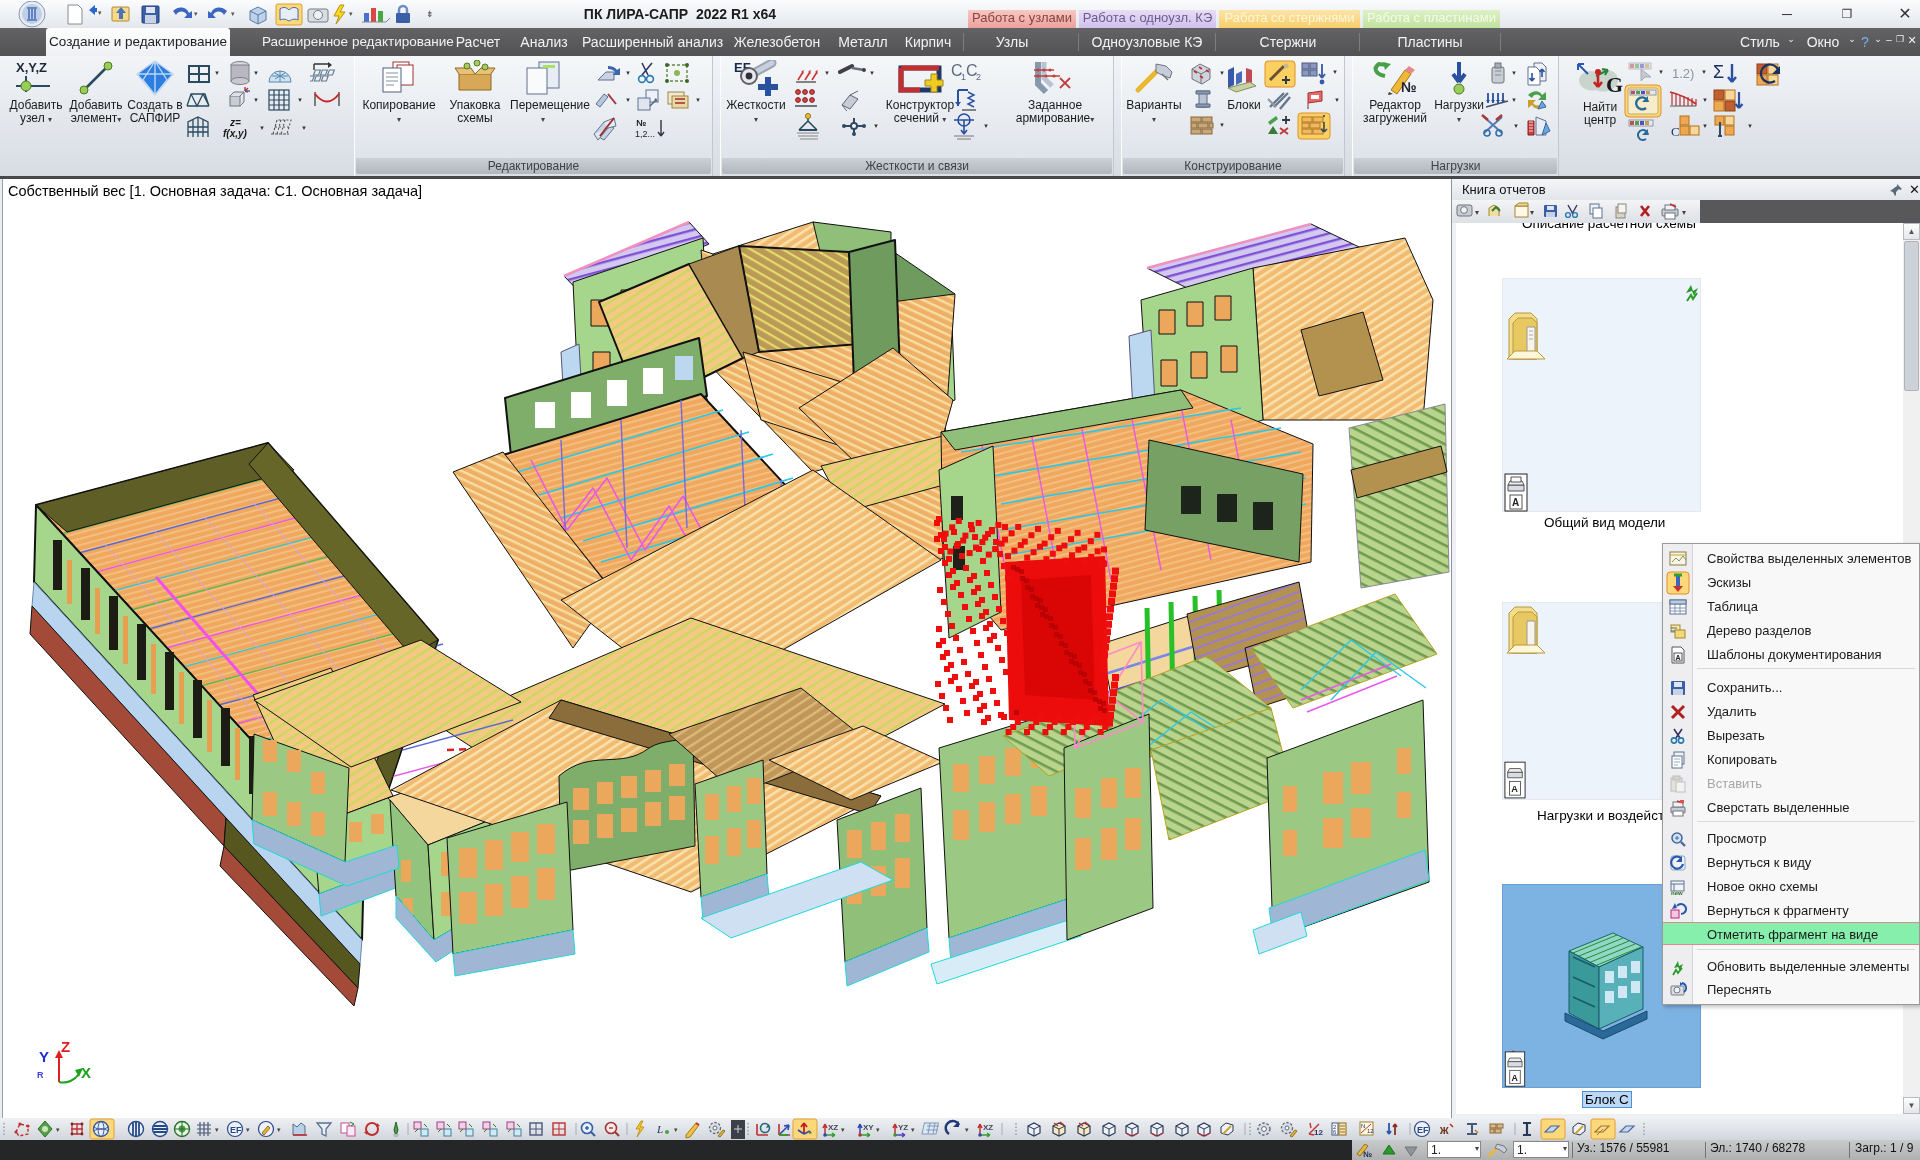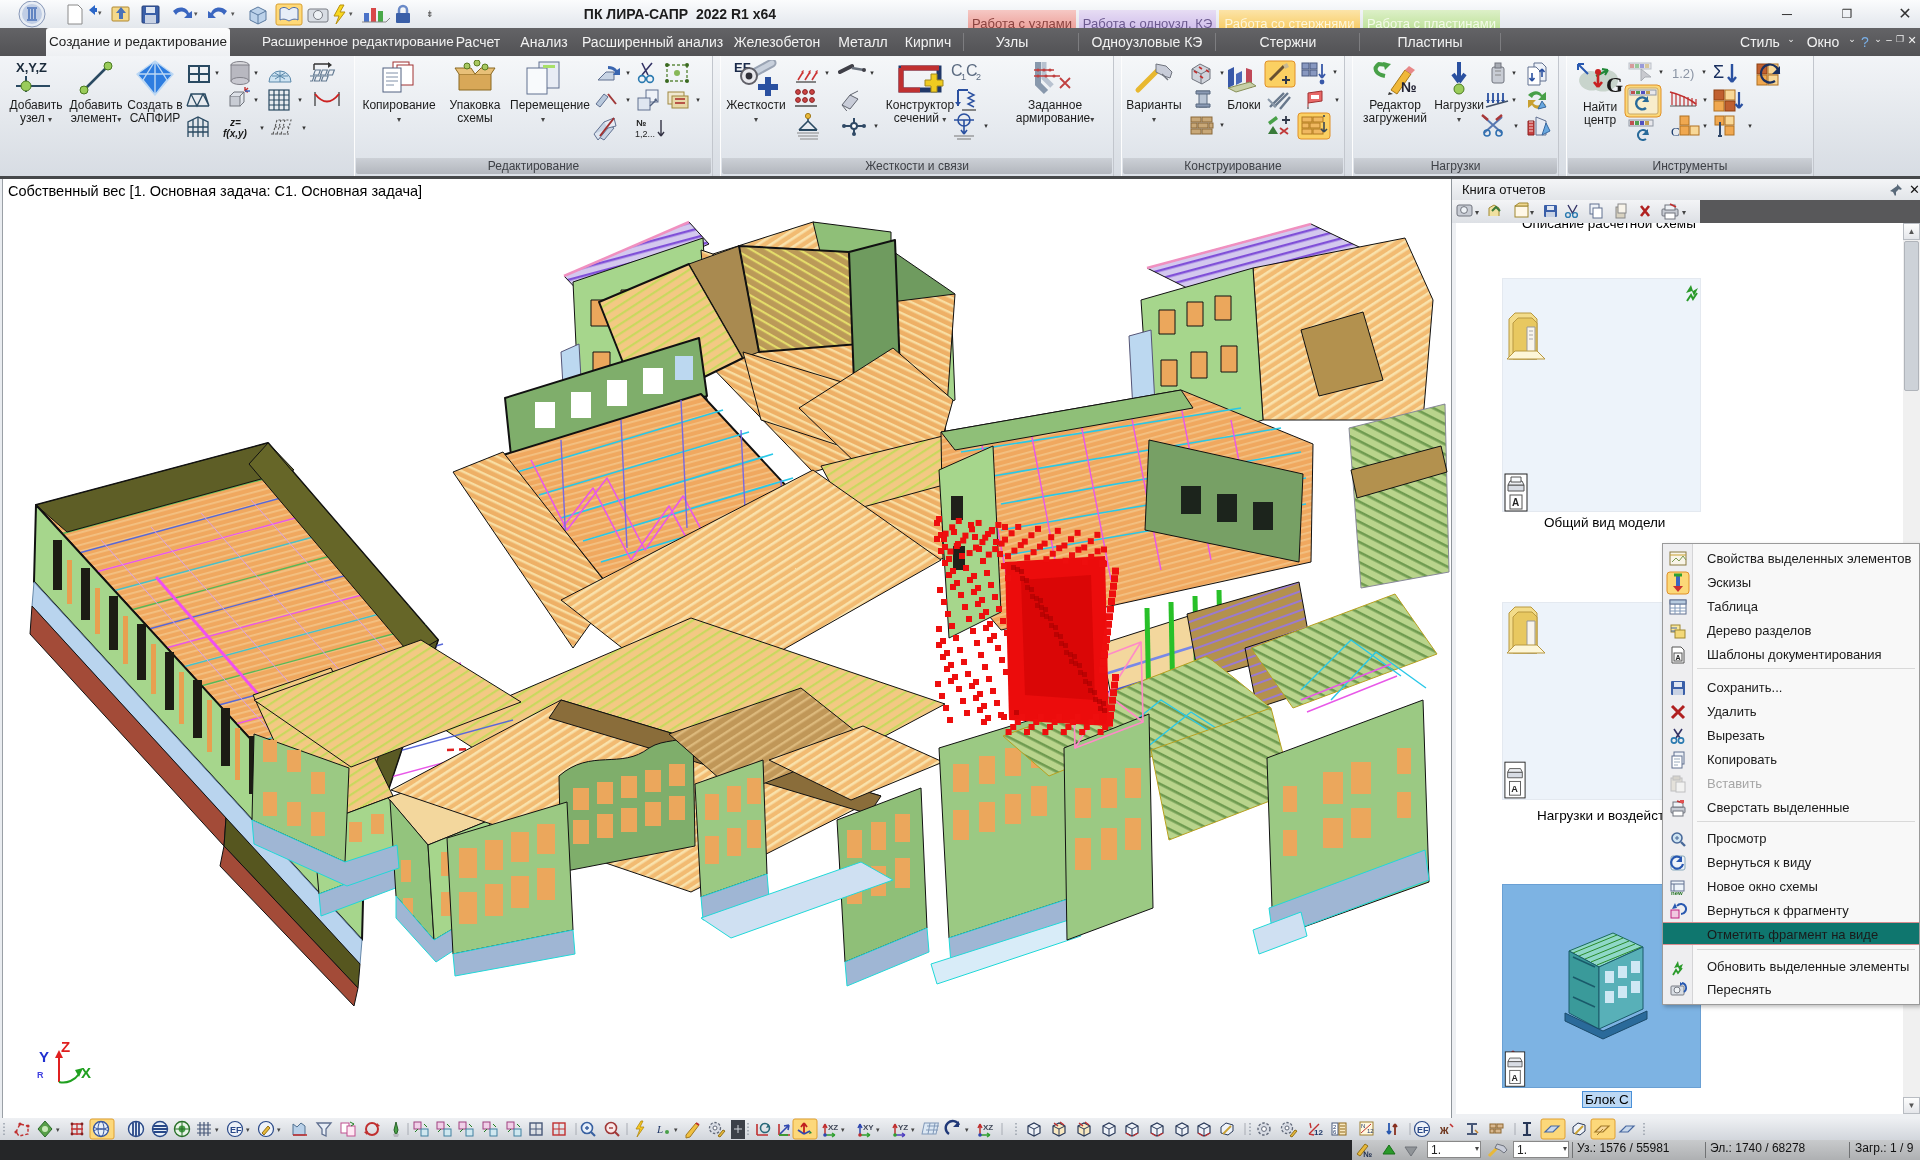--- a/index.html
+++ b/index.html
@@ -1,20 +1,20 @@
 <!DOCTYPE html>
 <html><head><meta charset="utf-8"><style>
 *{margin:0;padding:0;box-sizing:border-box}
 html,body{width:1920px;height:1160px;overflow:hidden}
 body{font-family:"Liberation Sans",sans-serif;position:relative;background:#e9ecf0;font-size:12px}
 .abs{position:absolute}
 
 #titlebar{position:absolute;left:0;top:0;width:1920px;height:28px;background:linear-gradient(#fbfcfd,#eceff3 60%,#e4e8ed)}
 #title{position:absolute;left:560px;top:6px;width:240px;text-align:center;font-size:14px;font-weight:bold;color:#1c1c1c}
-.ctab{position:absolute;top:10px;height:28px;text-align:center;font-size:13px;padding-top:6px;overflow:hidden;white-space:nowrap}
+.ctab{position:absolute;top:10px;height:28px;text-align:center;font-size:13px;overflow:hidden;white-space:nowrap}
 .winbtn{position:absolute;top:4px;width:20px;height:20px;font-size:14px;color:#333;text-align:center;line-height:20px}
 
 #tabrow{position:absolute;left:0;top:28px;width:1920px;height:28px;background:linear-gradient(#636366,#525255)}
 .rtab{position:absolute;top:0;height:28px;color:#f2f2f2;font-size:14px;text-align:center;padding-top:6px;white-space:nowrap}
 .rtab.active{background:linear-gradient(#fdfdfd,#eef0f3);color:#222;border-radius:3px 3px 0 0}
 .tsep{position:absolute;top:5px;width:1px;height:18px;background:#7d7d80}
 
 #ribbon{position:absolute;left:0;top:56px;width:1920px;height:120px;background:linear-gradient(#f2f4f7,#e3e7ec 55%,#d7dce3)}
 .panel{position:absolute;top:0;height:120px;background:linear-gradient(#f5f7f9,#e6eaef 60%,#dbe0e7);border-right:1px solid #c2c6cd;border-left:1px solid #fdfdfd}
 .plabel{position:absolute;left:1px;right:1px;bottom:2px;height:16px;background:linear-gradient(#ccd0d6,#b2b6bd);color:#3e4147;font-size:12px;text-align:center;line-height:16px;border-radius:0 0 2px 2px}
@@ -35,21 +35,21 @@
 .thumb{position:absolute;left:46px;width:199px;background:#edf3fa;border:1px solid #e4e9f0}
 .tlabel{position:absolute;font-size:13.5px;color:#000;white-space:nowrap}
 #scroll{position:absolute;left:451px;top:44px;width:17px;height:891px;background:#f0f0f0}
 
 #cmenu{position:absolute;left:1662px;top:543px;width:258px;height:462px;background:#f8f8f8;border:1px solid #9a9a9a;box-shadow:2px 2px 4px rgba(0,0,0,.25)}
 #cmenu .gutter{position:absolute;left:0;top:0;width:30px;height:100%;background:#eeeef0;border-right:1px solid #d4d4d6}
 .mi{position:absolute;left:0;width:100%;height:24px;font-size:13px;color:#1a1a1a;line-height:24px}
 .mi .t{position:absolute;left:44px;white-space:nowrap}
 .mi.dis .t{color:#a6a6a6}
 .msep{position:absolute;left:34px;right:4px;height:1px;background:#d9d9d9}
-.mih{background:#0f766e;border-top:1px solid #d98c90;border-bottom:1px solid #d98c90}
+.mih{background:#86efac;border-top:1px solid #d98c90;border-bottom:1px solid #d98c90}
 .micon{position:absolute;left:6px;top:3px;width:18px;height:18px}
 
 #btoolbar{position:absolute;left:0;top:1118px;width:1920px;height:22px;background:linear-gradient(#eef0f3,#d2d6dc)}
 #statusbar{position:absolute;left:0;top:1140px;width:1920px;height:20px;background:#252628}
 #statusbar .right{position:absolute;left:1352px;top:0;width:568px;height:20px;background:linear-gradient(#c8cacc,#aeb0b2)}
 .sfield{position:absolute;top:1px;height:36px;font-size:12px;color:#111;padding-top:0}
 .ssep{position:absolute;top:2px;width:1px;height:16px;background:#707274}
 .combo{position:absolute;top:1px;height:17px;background:#fff;border:1px solid #888;font-size:12px;color:#222;padding:1px 3px}
 .combo .ca{position:absolute;right:1px;top:2px;font-size:8px;color:#444}
 </style></head><body>
@@ -143,23 +143,20 @@
       <div class="plabel">Редактирование</div>
     </div>
 <div class="panel" style="left:720px;width:394px">
       <div class="plabel">Жесткости и связи</div>
     </div>
 <div class="panel" style="left:1121px;width:224px">
       <div class="plabel">Конструирование</div>
     </div>
 <div class="panel" style="left:1352px;width:207px">
       <div class="plabel">Нагрузки</div>
-    </div>
-<div class="panel" style="left:1566px;width:248px">
-      <div class="plabel">Инструменты</div>
     </div>
 
 <div class="bigbtn" style="left:6px;width:60px">
 <svg width="44" height="36" viewBox="0 0 44 36">
         <text x="2" y="12" font-size="13" font-weight="bold" fill="#1a2a3a">X,Y,Z</text>
         <path d="M2 26h34M12 16v16" stroke="#2a4a62" stroke-width="2"></path>
         <circle cx="12" cy="26" r="5" fill="#9acc5a" stroke="#4a7a20"></circle>
       </svg>
 Добавить<br>узел <span class="dd">▾</span></div>
 <div class="bigbtn" style="left:68px;width:56px">

